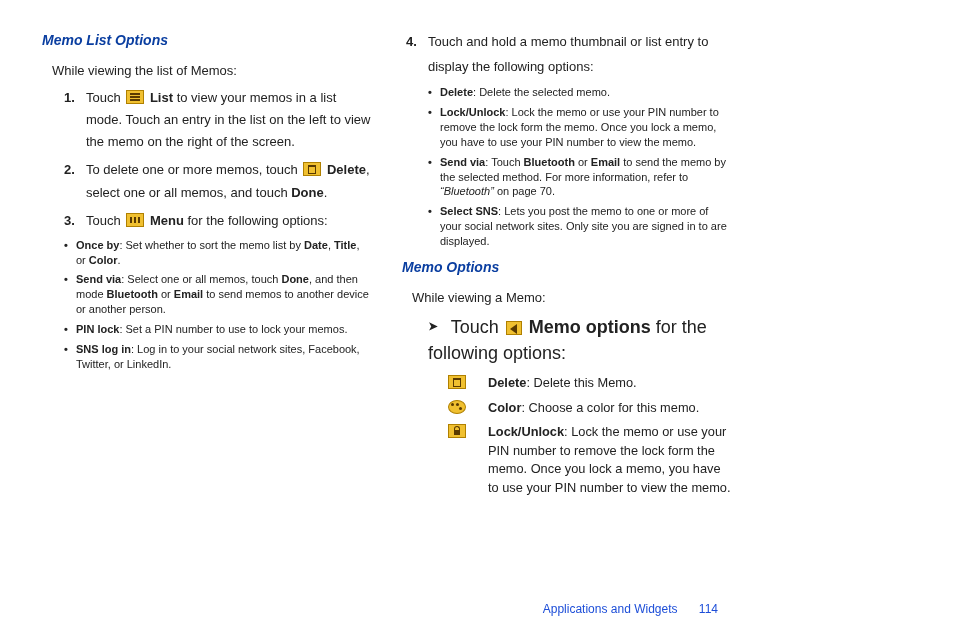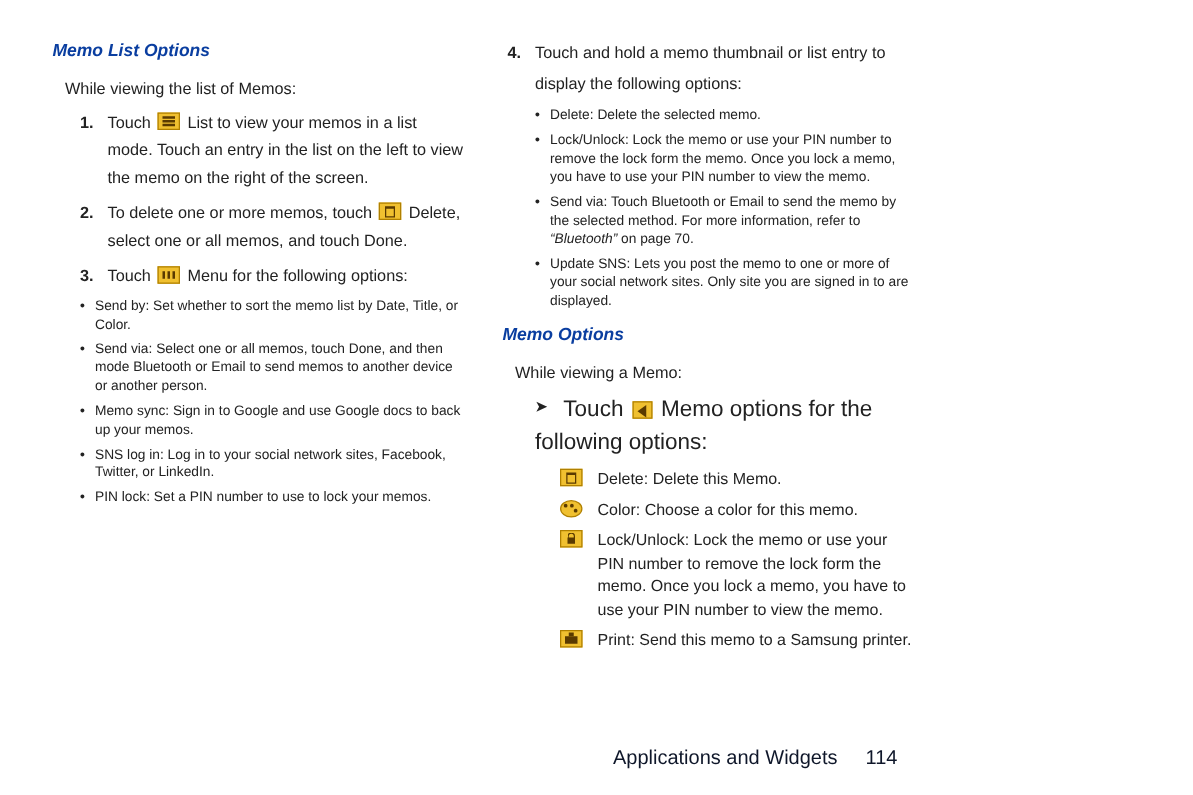--- a/index.html
+++ b/index.html
@@ -7,40 +7,40 @@
   .cols{display:flex;gap:30px;height:560px;}
   .col{flex:1;font-size:13px;line-height:1.45;}
   .h-blue{color:#0a3ea0;font-style:italic;font-weight:bold;font-size:14px;margin:0 0 4px 0;}
   .intro{margin:12px 0 6px 10px;}
   ol.num{list-style:none;margin:0 0 4px 22px;padding:0}
   ol.num>li{margin-bottom:6px;padding-left:22px;position:relative;line-height:1.7}
   ol.num>li .n{position:absolute;left:0;top:0;font-weight:bold}
   ul.bul{list-style:none;margin:2px 0 2px 22px;padding:0}
   ul.bul>li{position:relative;padding-left:12px;margin-bottom:5px;font-size:11px;line-height:1.35}
   ul.bul>li::before{content:"•";position:absolute;left:0;top:0;font-weight:bold}
-  b{font-weight:normal}
+  b{font-weight:bold}
   i{}
   .ic{display:inline-block;width:18px;height:14px;vertical-align:-2px;background:#f0c030;border:1px solid #b08000;box-sizing:border-box;position:relative;margin:0 2px}
   .ic.list::after{content:"";position:absolute;left:3px;right:3px;top:2px;height:2px;background:#5a3a00;box-shadow:0 3px 0 #5a3a00,0 6px 0 #5a3a00}
   .ic.trash::after{content:"";position:absolute;left:4px;right:4px;top:2px;bottom:1px;border:1px solid #5a3a00;border-top:2px solid #5a3a00}
   .ic.menu::after{content:"";position:absolute;left:3px;top:3px;right:3px;bottom:3px;border-left:2px solid #5a3a00;border-right:2px solid #5a3a00}
   .ic.menu::before{content:"";position:absolute;left:7px;top:3px;width:2px;bottom:3px;background:#5a3a00}
   .ic.tri{width:16px;height:14px}
   .ic.tri::after{content:"";position:absolute;left:3px;top:2px;width:0;height:0;border-top:5px solid transparent;border-bottom:5px solid transparent;border-right:7px solid #5a3a00}
   .ic.palette{border-radius:50%}
   .ic.palette::after{content:"";position:absolute;left:2px;top:2px;width:3px;height:3px;border-radius:50%;background:#5a3a00;box-shadow:5px 0 0 #5a3a00,8px 4px 0 #5a3a00}
   .ic.lock::after{content:"";position:absolute;left:5px;top:5px;right:5px;bottom:2px;background:#5a3a00}
   .ic.lock::before{content:"";position:absolute;left:5px;top:1px;right:5px;height:4px;border:1.5px solid #5a3a00;border-bottom:none;border-radius:4px 4px 0 0}
   .ic.print::after{content:"";position:absolute;left:3px;right:3px;top:4px;bottom:2px;background:#5a3a00}
   .ic.print::before{content:"";position:absolute;left:6px;right:6px;top:1px;height:3px;background:#5a3a00}
   .arrow-marker{display:inline-block;width:12px;margin-right:6px;vertical-align:top;font-weight:bold;font-family:monospace}
-  .opt-row{display:flex;align-items:flex-start;margin:2px 0 6px 44px;gap:10px}
+  .opt-row{display:flex;align-items:flex-start;margin:2px 0 6px 44px;gap:20px}
   .opt-row .ic{margin-top:1px;flex:0 0 auto}
   .opt-row .txt{flex:1;font-size:12.8px;line-height:1.45}
-  .footer{position:absolute;bottom:20px;right:56px;font-size:16px;color:#0f172a}
+  .footer{position:absolute;bottom:20px;right:56px;font-size:12px;color:#1d4ed8}
   .footer .pg{margin-left:18px}
   .touch-line{margin:2px 0 8px 26px;font-size:18px}
 </style>
 </head>
 <body>
 
 <div class="page">
   <div class="cols">
 
     <div class="col">
@@ -56,40 +56,39 @@
           <span class="n">2.</span>
           <span>To delete one or more memos, touch </span><span class="ic trash"></span><b> Delete</b><span>, select one or all memos, and touch </span><b>Done</b><span>.</span>
         </li>
         <li>
           <span class="n">3.</span>
           <span>Touch </span><span class="ic menu"></span><b> Menu</b><span> for the following options:</span>
         </li>
       </ol>
 
       <ul class="bul">
-        <li><b>Send by</b><span>: Set whether to sort the memo list by </span><b>Date</b><span>, </span><b>Title</b><span>, or </span><b>Color</b><span>.</span></li>
+        <li><b>Once by</b><span>: Set whether to sort the memo list by </span><b>Date</b><span>, </span><b>Title</b><span>, or </span><b>Color</b><span>.</span></li>
         <li><b>Send via</b><span>: Select one or all memos, touch </span><b>Done</b><span>, and then mode </span><b>Bluetooth</b><span> or </span><b>Email</b><span> to send memos to another device or another person.</span></li>
-        <li><b>Memo sync</b><span>: Sign in to Google and use Google docs to back up your memos.</span></li>
+        <li><b>PIN lock</b><span>: Set a PIN number to use to lock your memos.</span></li>
         <li><b>SNS log in</b><span>: Log in to your social network sites, Facebook, Twitter, or LinkedIn.</span></li>
-        <li><b>PIN lock</b><span>: Set a PIN number to use to lock your memos.</span></li>
       </ul>
     </div>
 
     <div class="col">
       <ol class="num" style="margin-left:4px">
         <li style="line-height:1.9">
           <span class="n">4.</span>
           <span>Touch and hold a memo thumbnail or list entry to display the following options:</span>
         </li>
       </ol>
       <ul class="bul" style="margin-left:26px">
         <li><b>Delete</b><span>: Delete the selected memo.</span></li>
         <li><b>Lock/Unlock</b><span>: Lock the memo or use your PIN number to remove the lock form the memo. Once you lock a memo, you have to use your PIN number to view the memo.</span></li>
         <li><b>Send via</b><span>: Touch </span><b>Bluetooth</b><span> or </span><b>Email</b><span> to send the memo by the selected method. For more information, refer to </span><i>“Bluetooth” </i><span> on page 70.</span></li>
-        <li><b>Update SNS</b><span>: Lets you post the memo to one or more of your social network sites. Only site you are signed in to are displayed.</span></li>
+        <li><b>Select SNS</b><span>: Lets you post the memo to one or more of your social network sites. Only site you are signed in to are displayed.</span></li>
       </ul>
 
       <div class="h-blue" style="margin-top:8px">Memo Options</div>
       <div class="intro">While viewing a Memo:</div>
 
       <div class="touch-line">
         <span class="arrow-marker">➤</span>
         <span>Touch  </span><span class="ic tri"></span><b> Memo options</b><span> for the following options:</span>
       </div>
 
@@ -98,24 +97,20 @@
         <div class="txt"><b>Delete</b><span>: Delete this Memo.</span></div>
       </div>
       <div class="opt-row">
         <span class="ic palette"></span>
         <div class="txt"><b>Color</b><span>: Choose a color for this memo.</span></div>
       </div>
       <div class="opt-row">
         <span class="ic lock"></span>
         <div class="txt"><b>Lock/Unlock</b><span>: Lock the memo or use your PIN number to remove the lock form the memo. Once you lock a memo, you have to use your PIN number to view the memo.</span></div>
       </div>
-      <div class="opt-row">
-        <span class="ic print"></span>
-        <div class="txt"><b>Print</b><span>: Send this memo to a Samsung printer.</span></div>
-      </div>
     </div>
   </div>
 
   <div class="footer">
     <span>Applications and Widgets</span>
     <span class="pg">114</span>
   </div>
 </div>
 
 </body></html>

